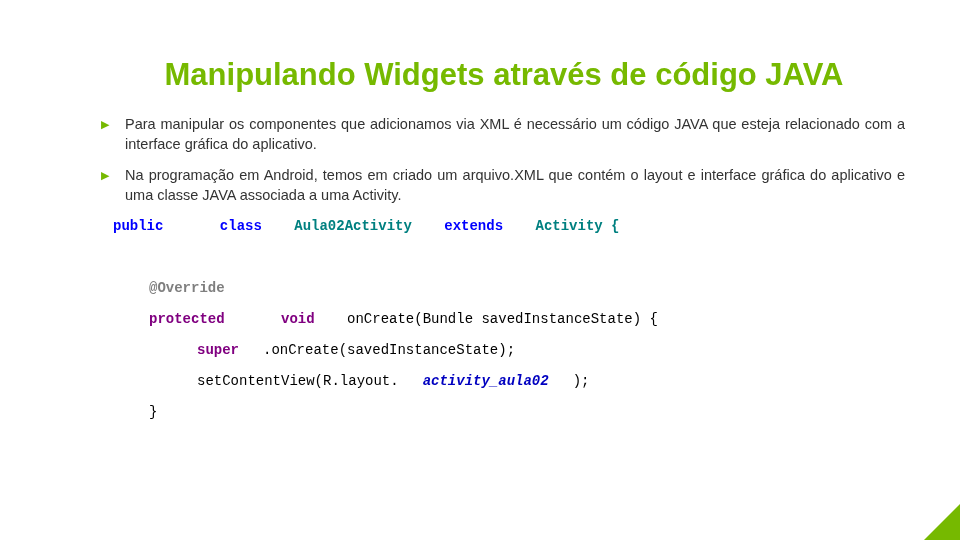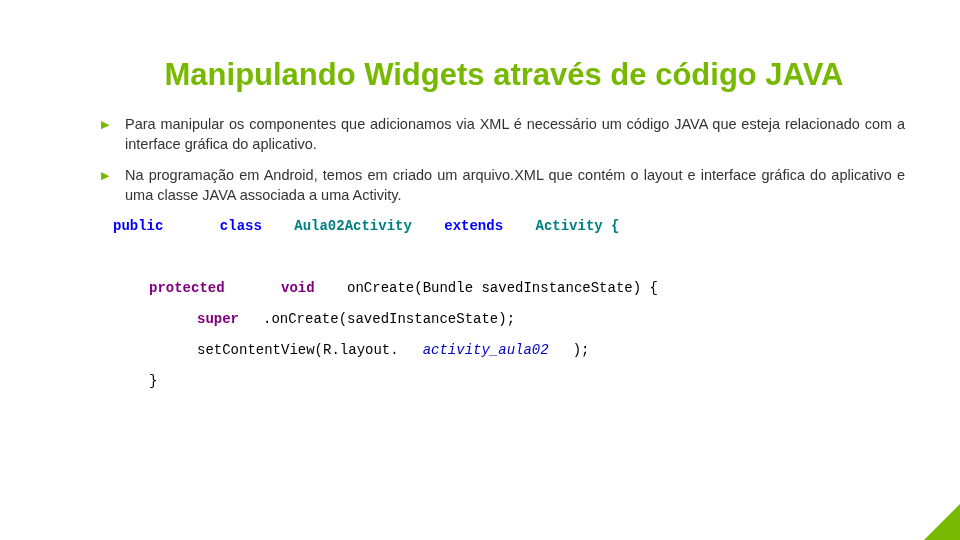--- a/index.html
+++ b/index.html
@@ -48,21 +48,21 @@
     line-height: 1.35;
     margin-left: 10px;
     margin-top: 4px;
   }
   .code-line { white-space: pre; }
   .kw-blue { color: #0000ff; font-weight: bold; }
   .kw-teal { color: #008080; font-weight: bold; }
   .plain { color: #000; }
   .ann { color: #7f7f7f; font-weight: bold; }
   .kw-purple { color: #800080; font-weight: bold; }
-  .ital-blue { color: #0000c0; font-style: italic; }
+  .ital-blue { color: #0000c0; font-style: italic; font-weight: bold; }
   .indent1 { margin-left: 48px; }
   .indent2 { margin-left: 96px; }
   .corner {
     position: absolute;
     right: 0;
     bottom: 0;
     width: 0;
     height: 0;
     border-style: solid;
     border-width: 0 0 60px 60px;
@@ -75,19 +75,20 @@
 <h1 class="title">Manipulando Widgets através de código JAVA</h1>
 
 <ul class="bullets">
   <li>Para manipular os componentes que adicionamos via XML é necessário um código JAVA que esteja relacionado com a interface gráfica do aplicativo.</li>
   <li>Na programação em Android, temos em criado um arquivo.XML que contém o layout e interface gráfica do aplicativo e uma classe JAVA associada a uma Activity.</li>
 </ul>
 
 <div class="code-block">
   <div class="code-line"><span class="kw-blue">public</span><span class="plain"> </span><span class="kw-blue">class</span><span class="kw-teal"> Aula02Activity </span><span class="kw-blue">extends</span><span class="kw-teal"> Activity {</span></div>
   <div class="code-line">&nbsp;</div>
+  <div class="code-line indent1"><span class="ann">@Override</span></div>
   <div class="code-line indent1"><span class="kw-purple">protected</span><span class="plain"> </span><span class="kw-purple">void</span><span class="plain"> onCreate(Bundle savedInstanceState) {</span></div>
   <div class="code-line indent2"><span class="kw-purple">super</span><span class="plain">.onCreate(savedInstanceState);</span></div>
   <div class="code-line indent2"><span class="plain">setContentView(R.layout.</span><span class="ital-blue">activity_aula02</span><span class="plain">);</span></div>
   <div class="code-line indent1"><span class="plain">}</span></div>
 </div>
 
 <div class="corner"></div>
 
 </body></html>

